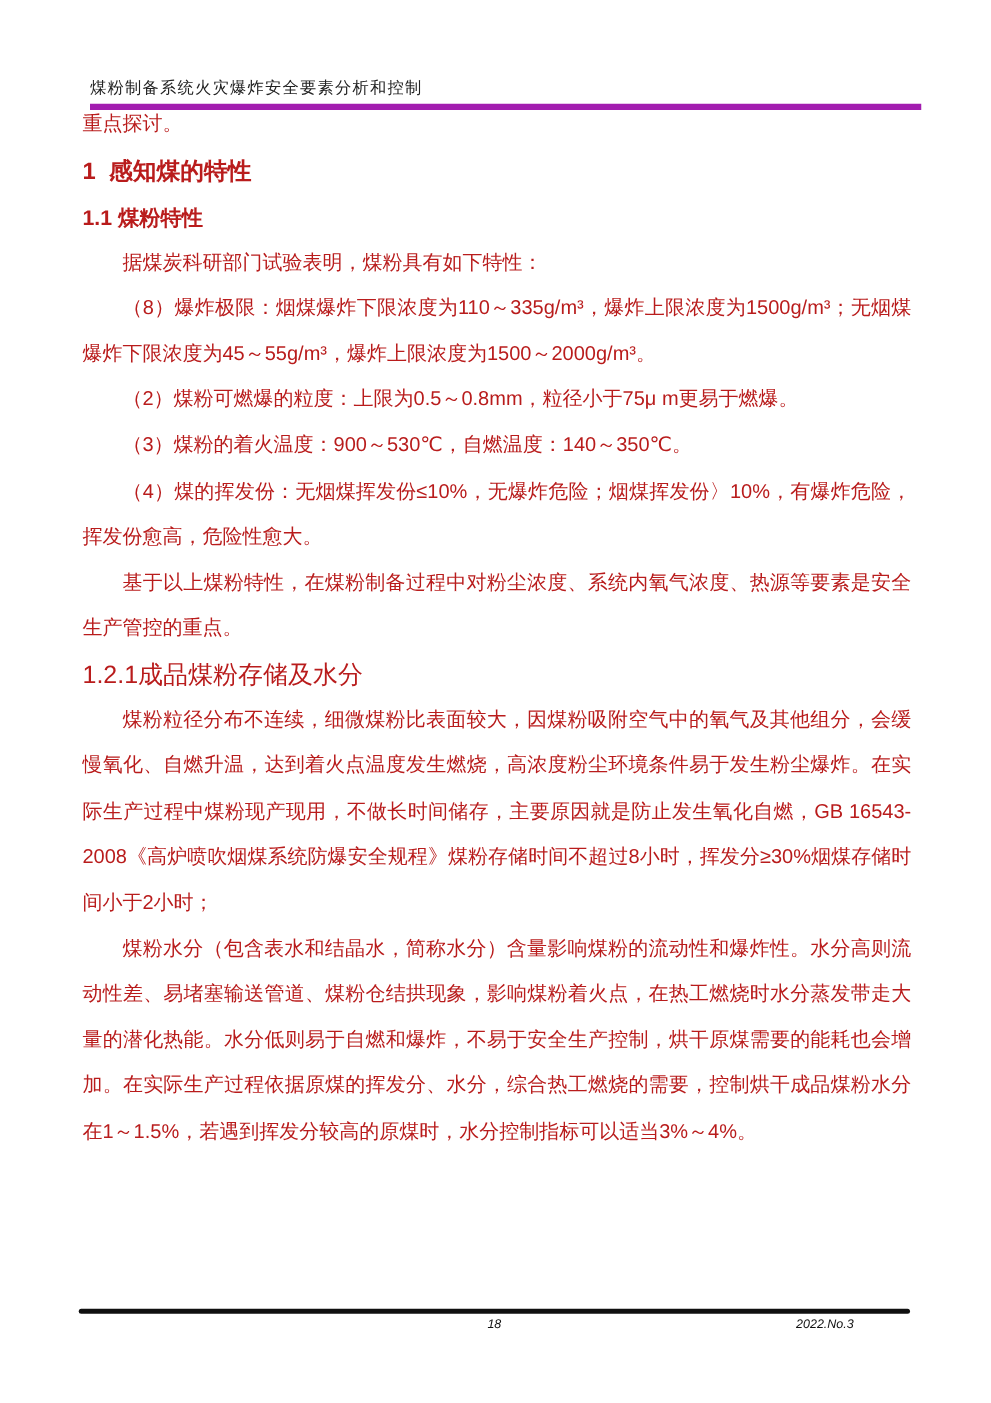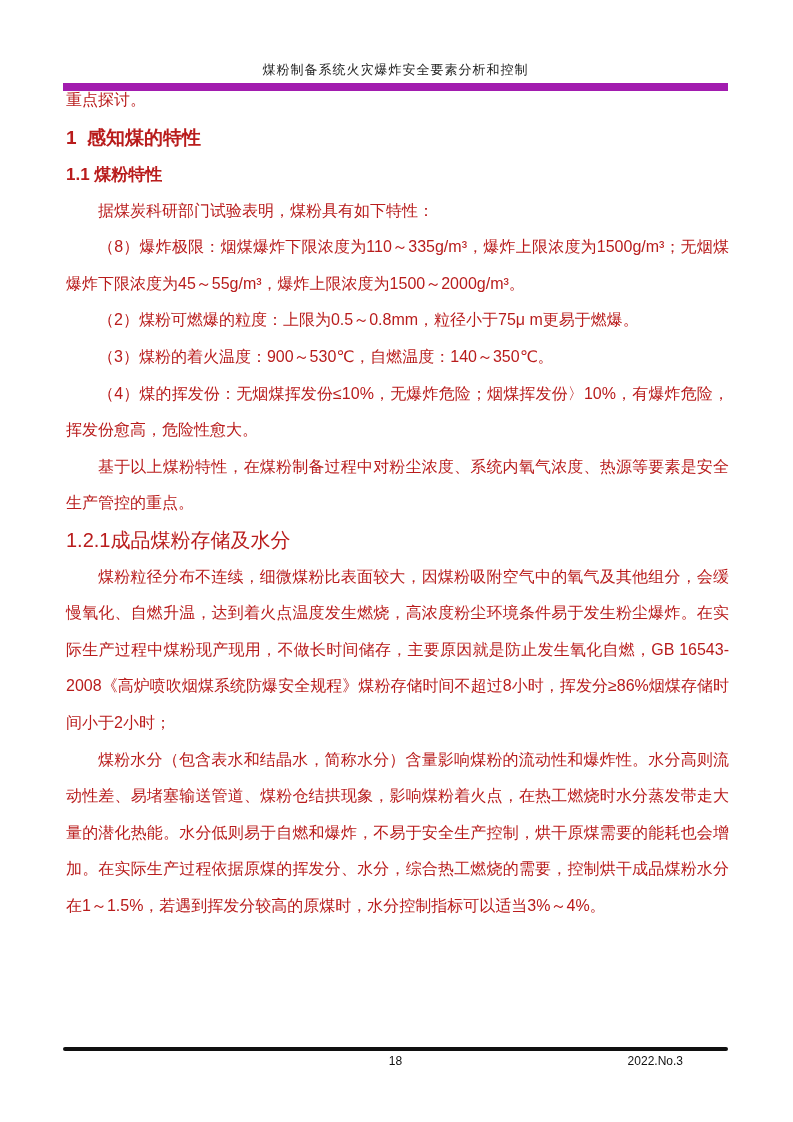--- a/index.html
+++ b/index.html
@@ -14,30 +14,29 @@
     margin: 0 auto;
     background: #ffffff;
     overflow: hidden;
     color: #1c1c1c;
   }
 
   
   .running-header {
     position: absolute;
     top: 62px;
-    left: 63px;
+    left: 72px;
     width: 665px;
-    text-align: center;
     font-family: "Liberation Serif", "DejaVu Serif", serif;
     font-size: 13px;
     line-height: 16px;
     letter-spacing: 1px;
     color: #222222;
     padding-bottom: 5px;
-    border-bottom: 8px solid #a21caf;
+    border-bottom: 5px solid #a21caf;
   }
 
   
   .body-col {
     position: absolute;
     top: 82px;
     left: 66px;
     width: 663px;
     font-family: "Liberation Sans", "DejaVu Sans", sans-serif;
     font-size: 16px;
@@ -82,22 +81,23 @@
     background: #101010;
     border-radius: 2px;
   }
   .footer-row {
     position: absolute;
     top: 1054px;
     left: 63px;
     width: 665px;
     height: 18px;
     font-family: "Liberation Sans", "DejaVu Sans", sans-serif;
-    font-size: 12px;
+    font-size: 10px;
     color: #111111;
+    font-style: italic;
   }
   .page-number {
     position: absolute;
     left: 0;
     right: 0;
     text-align: center;
   }
   .issue-number {
     position: absolute;
     right: 45px;
@@ -115,21 +115,21 @@
     <p class="no-indent">重点探讨。</p>
     <div class="h1">1  感知煤的特性</div>
     <div class="h2">1.1 煤粉特性</div>
     <p>据煤炭科研部门试验表明，煤粉具有如下特性：</p>
     <p>（8）爆炸极限：烟煤爆炸下限浓度为110～335g/m³，爆炸上限浓度为1500g/m³；无烟煤爆炸下限浓度为45～55g/m³，爆炸上限浓度为1500～2000g/m³。</p>
     <p>（2）煤粉可燃爆的粒度：上限为0.5～0.8mm，粒径小于75μ m更易于燃爆。</p>
     <p>（3）煤粉的着火温度：900～530℃，自燃温度：140～350℃。</p>
     <p>（4）煤的挥发份：无烟煤挥发份≤10%，无爆炸危险；烟煤挥发份〉10%，有爆炸危险，挥发份愈高，危险性愈大。</p>
     <p>基于以上煤粉特性，在煤粉制备过程中对粉尘浓度、系统内氧气浓度、热源等要素是安全生产管控的重点。</p>
     <div class="h3">1.2.1成品煤粉存储及水分</div>
-    <p>煤粉粒径分布不连续，细微煤粉比表面较大，因煤粉吸附空气中的氧气及其他组分，会缓慢氧化、自燃升温，达到着火点温度发生燃烧，高浓度粉尘环境条件易于发生粉尘爆炸。在实际生产过程中煤粉现产现用，不做长时间储存，主要原因就是防止发生氧化自燃，GB 16543-2008《高炉喷吹烟煤系统防爆安全规程》煤粉存储时间不超过8小时，挥发分≥86%烟煤存储时间小于2小时；</p>
+    <p>煤粉粒径分布不连续，细微煤粉比表面较大，因煤粉吸附空气中的氧气及其他组分，会缓慢氧化、自燃升温，达到着火点温度发生燃烧，高浓度粉尘环境条件易于发生粉尘爆炸。在实际生产过程中煤粉现产现用，不做长时间储存，主要原因就是防止发生氧化自燃，GB 16543-2008《高炉喷吹烟煤系统防爆安全规程》煤粉存储时间不超过8小时，挥发分≥30%烟煤存储时间小于2小时；</p>
     <p>煤粉水分（包含表水和结晶水，简称水分）含量影响煤粉的流动性和爆炸性。水分高则流动性差、易堵塞输送管道、煤粉仓结拱现象，影响煤粉着火点，在热工燃烧时水分蒸发带走大量的潜化热能。水分低则易于自燃和爆炸，不易于安全生产控制，烘干原煤需要的能耗也会增加。在实际生产过程依据原煤的挥发分、水分，综合热工燃烧的需要，控制烘干成品煤粉水分在1～1.5%，若遇到挥发分较高的原煤时，水分控制指标可以适当3%～4%。</p>
   </div>
 
   <div class="footer-rule"></div>
   <div class="footer-row">
     <span class="page-number">18</span>
     <span class="issue-number">2022.No.3</span>
   </div>
 
 </div>

